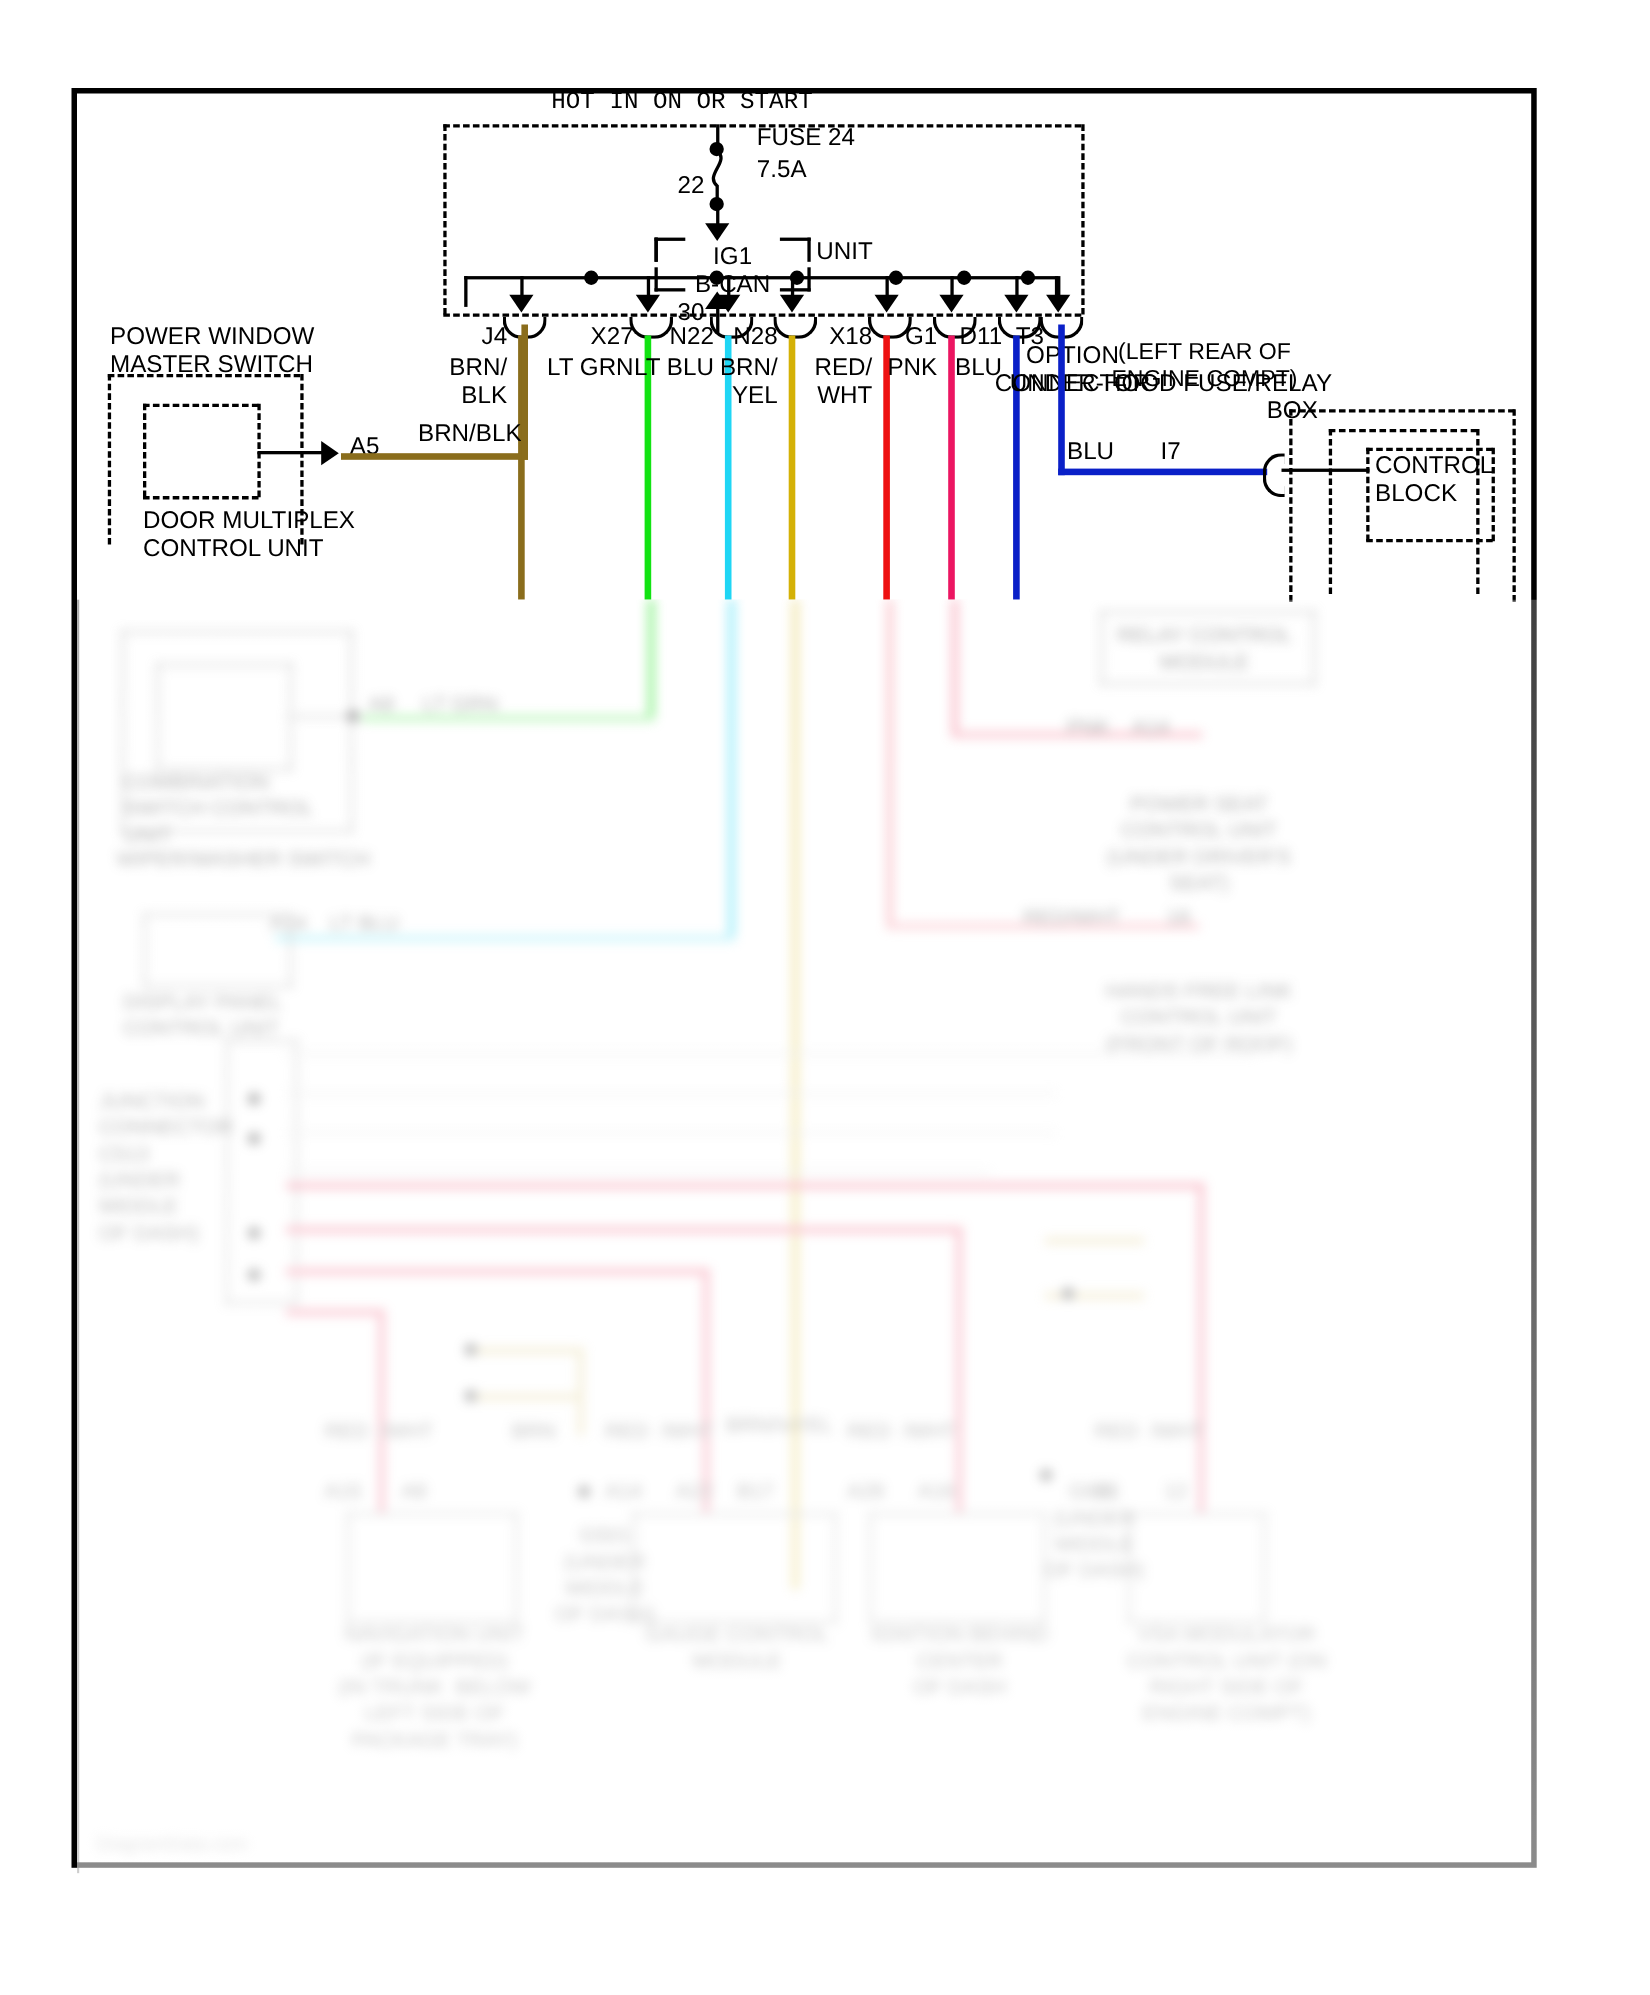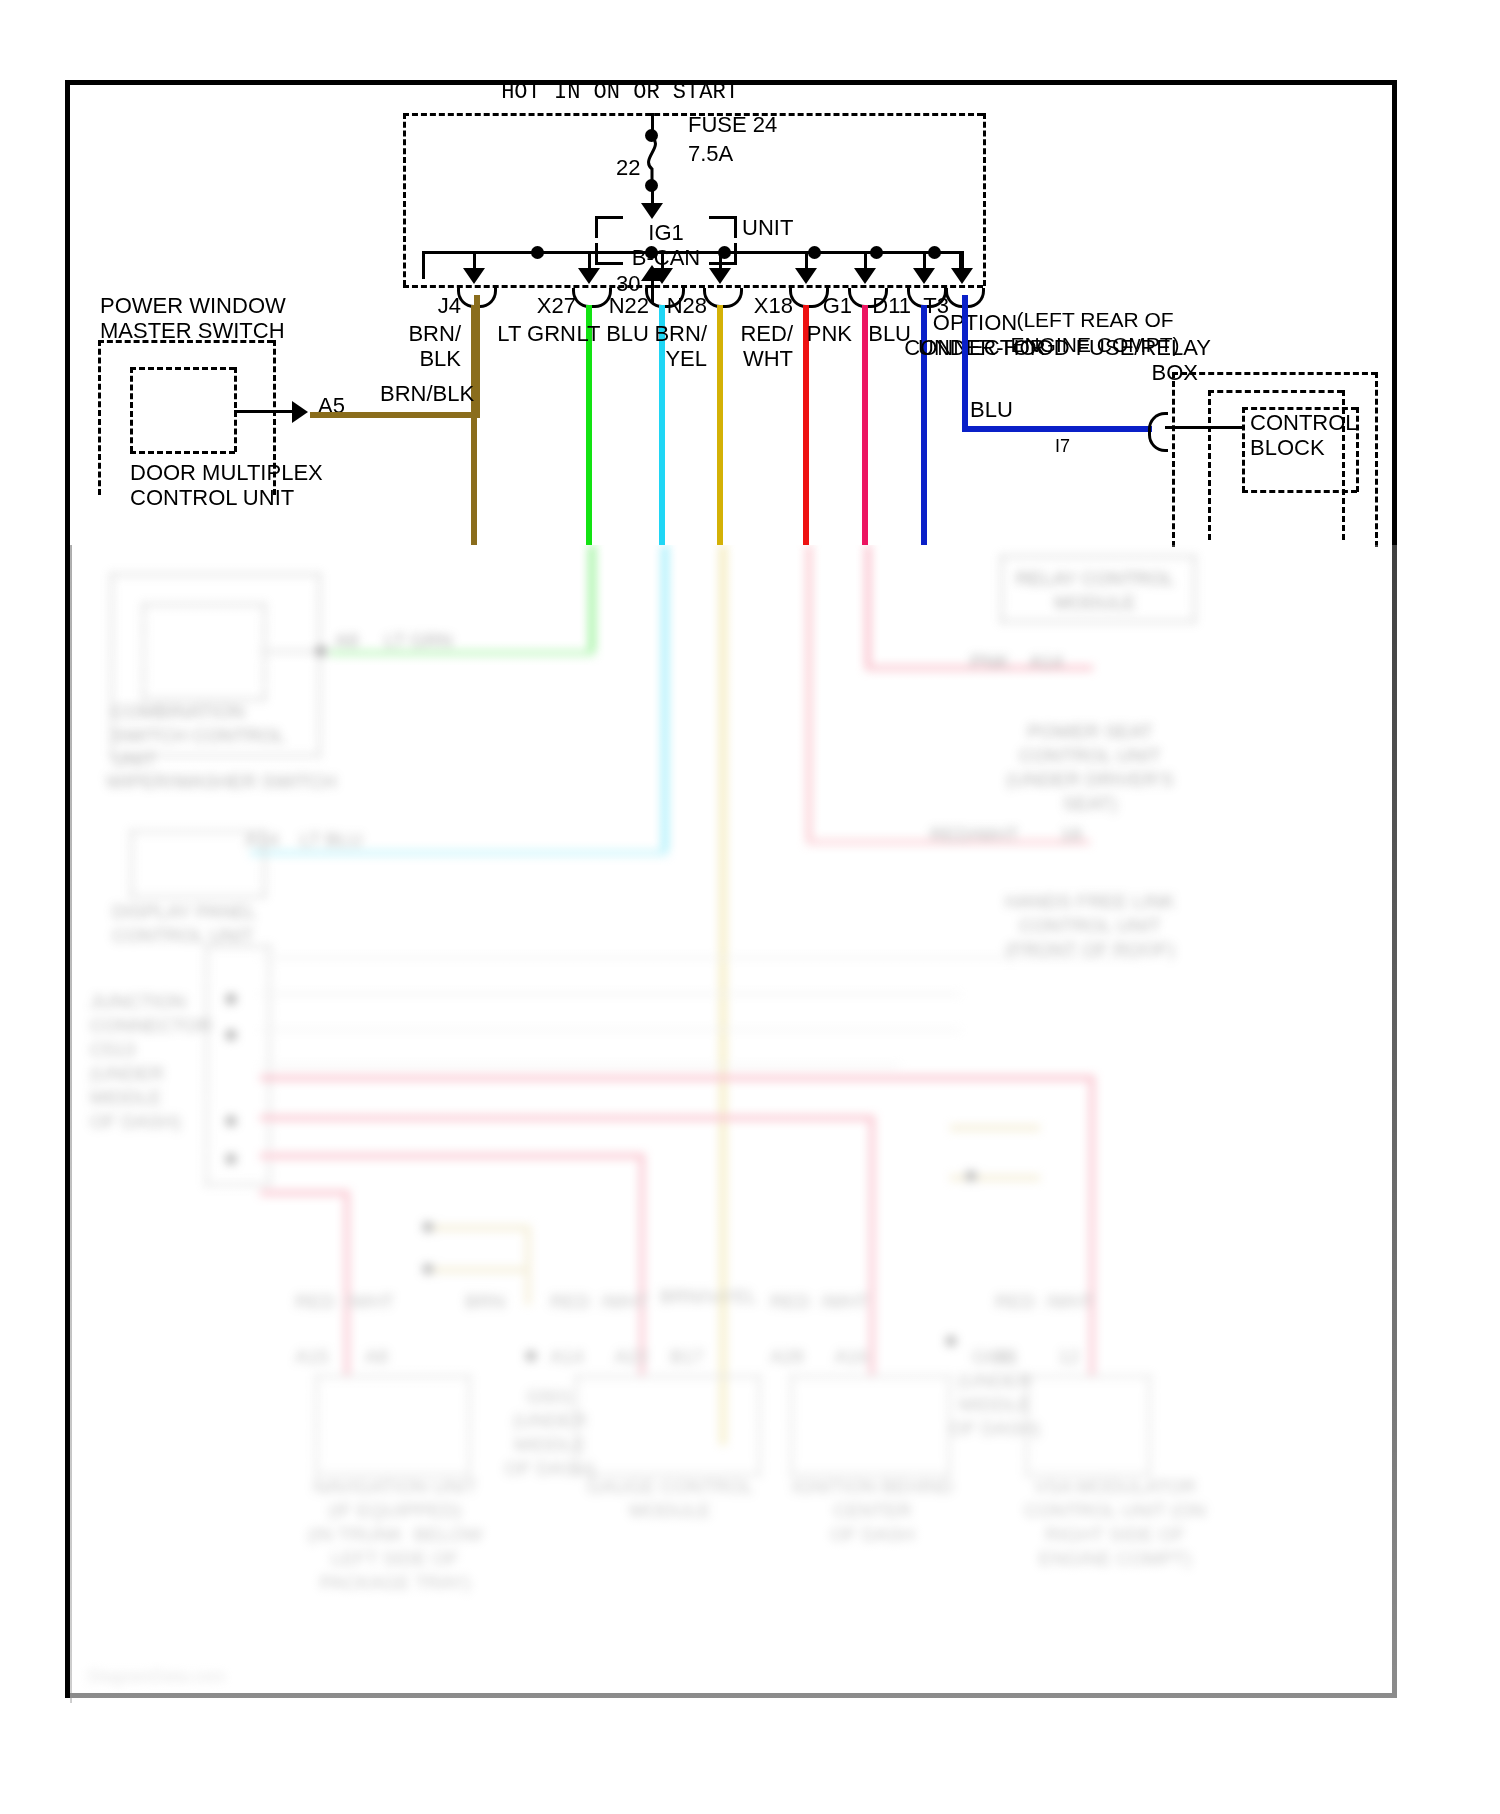--- a/index.html
+++ b/index.html
@@ -203,21 +203,21 @@
 CONNECTOR</div>
 
     <div class="txt" style="left:848px;top:250px;width:280px;font-size:22px;text-align:right;">UNDER-HOOD FUSE/RELAY
 BOX</div>
     <div class="txt c" style="left:875px;top:222px;width:300px;font-size:21px;">(LEFT REAR OF
 ENGINE COMPT)</div>
 
     <div class="wire" style="left:892px;top:210px;height:137px;background:#0a20c8;"></div>
     <div class="wire-h" style="left:892px;top:341px;width:190px;background:#0a20c8;"></div>
     <div class="txt" style="left:900px;top:312px;font-size:22px;">BLU</div>
-    <div class="txt" style="left:985px;top:312px;font-size:18px;margin-top:37px;">I7</div>
+    <div class="txt" style="left:985px;top:312px;font-size:22px;">I7</div>
     <div class="cup-l" style="left:1078px;top:327px;"></div>
 
     <div class="dash-h" style="left:1102px;top:287px;width:205px;"></div>
     <div class="dash-v" style="left:1102px;top:287px;height:175px;"></div>
     <div class="dash-v" style="left:1305px;top:287px;height:175px;"></div>
 
     <div class="dash-h" style="left:1138px;top:305px;width:135px;"></div>
     <div class="dash-v" style="left:1138px;top:305px;height:150px;"></div>
     <div class="dash-v" style="left:1272px;top:305px;height:150px;"></div>
 

